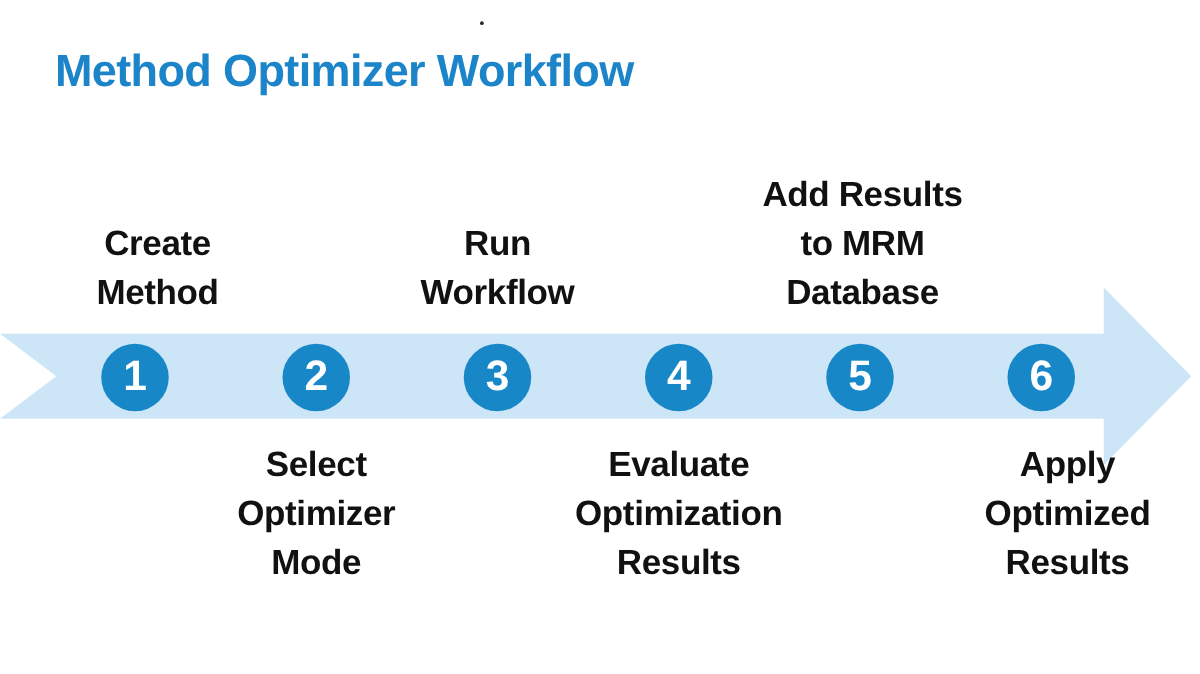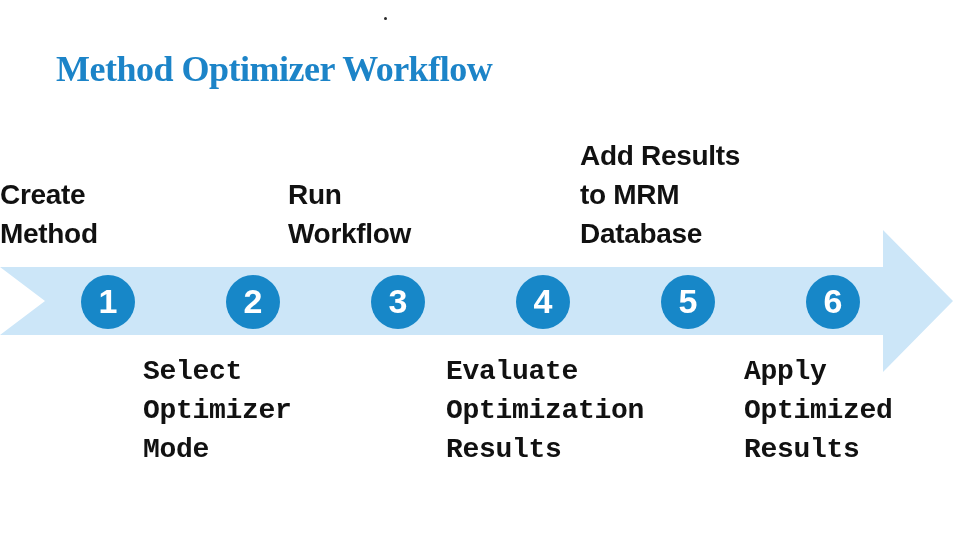--- a/index.html
+++ b/index.html
@@ -21,27 +21,26 @@
     top: 17px;
     width: 3px;
     height: 3px;
     border-radius: 50%;
     background: #2a2a2a;
   }
   .title {
     position: absolute;
     left: 44px;
     top: 36px;
-    margin: 12px;
+    margin: 0;
     font-size: 36px;
     font-weight: bold;
     letter-spacing: -0.5px;
     color: #1c84c8;
     white-space: nowrap;
-    font-family: Liberation Serif, serif;
   }
   .arrow-layer {
     position: absolute;
     left: 0;
     top: 0;
     width: 960px;
     height: 539px;
   }
   .step-circle {
     position: absolute;
@@ -57,30 +56,31 @@
   .step-number {
     color: #ffffff;
     font-size: 34px;
     font-weight: bold;
     line-height: 1;
     padding-bottom: 2px;
   }
   .step-label {
     position: absolute;
     width: 220px;
+    text-align: center;
     color: #111111;
     font-size: 28px;
     font-weight: bold;
     line-height: 39px;
     letter-spacing: -0.3px;
     white-space: pre-line;
   }
   .label-above-2line { top: 175px; }
   .label-above-3line { top: 136px; }
-  .label-below { top: 352px; font-family: Liberation Mono, monospace; }
+  .label-below { top: 352px; }
 </style>
 </head>
 <body>
 
 <div class="canvas">
 
   <div class="stray-dot"></div>
 
   <h1 class="title">Method Optimizer Workflow</h1>
 
@@ -100,31 +100,31 @@
   <div class="step-circle" style="left:516px">
     <span class="step-number">4</span>
   </div>
   <div class="step-circle" style="left:661px">
     <span class="step-number">5</span>
   </div>
   <div class="step-circle" style="left:806px">
     <span class="step-number">6</span>
   </div>
 
-  <div class="step-label label-above-2line" style="left:0px">Create
+  <div class="step-label label-above-2line" style="left:16px">Create
 Method</div>
   <div class="step-label label-above-2line" style="left:288px">Run
 Workflow</div>
   <div class="step-label label-above-3line" style="left:580px">Add Results
 to MRM
 Database</div>
 
   <div class="step-label label-below" style="left:143px">Select
 Optimizer
 Mode</div>
-  <div class="step-label label-below" style="left:446px">Evaluate
+  <div class="step-label label-below" style="left:433px">Evaluate
 Optimization
 Results</div>
   <div class="step-label label-below" style="left:744px">Apply
 Optimized
 Results</div>
 
 </div>
 
 </body></html>

